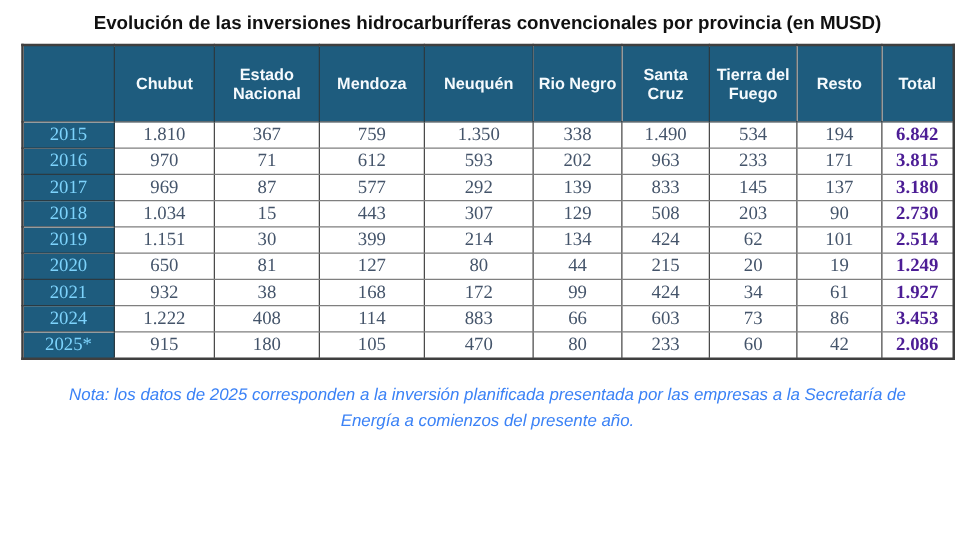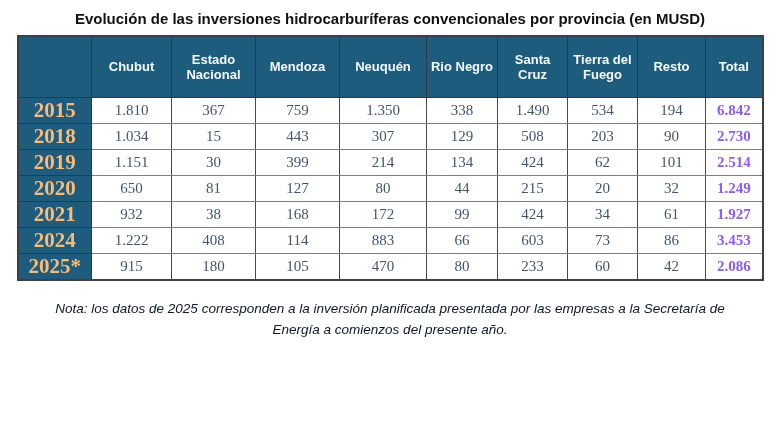--- a/index.html
+++ b/index.html
@@ -42,47 +42,47 @@
     color: #f5fafd;
     font-family: "Liberation Sans", sans-serif;
     font-weight: bold;
     font-size: 13px;
     line-height: 1.18;
     height: 60px;
     border-color: #2b3a42;
   }
   table.inv tbody th.year {
     background: #1e5c7e;
-    color: #fdba74;
+    color: #7dd3fc;
     font-family: "Liberation Serif", serif;
-    font-weight: bold;
-    font-size: 21px;
+    font-weight: normal;
+    font-size: 15px;
     border-color: #2b3a42;
   }
   table.inv tbody td {
     background: #ffffff;
     color: #44546a;
     font-family: "Liberation Serif", serif;
     font-size: 15px;
     height: 20px;
     border-top-color: #7f7f7f;
     border-bottom-color: #7f7f7f;
   }
   table.inv tbody td.total {
-    color: #8b5cf6;
+    color: #4c1d95;
     font-weight: bold;
   }
   .notes {
     margin: 12px auto 0 auto;
     width: 712px;
     text-align: center;
     font-style: italic;
     font-size: 13.5px;
     line-height: 21px;
-    color: #0f172a;
+    color: #3b82f6;
   }
   .notes p { margin: 0; }
 </style>
 </head>
 <body>
 
 <div class="page">
   <div class="title">Evolución de las inversiones hidrocarburíferas convencionales por provincia (en MUSD)</div>
 
   <table class="inv">
@@ -119,20 +119,44 @@
           <td>367</td>
           <td>759</td>
           <td>1.350</td>
           <td>338</td>
           <td>1.490</td>
           <td>534</td>
           <td>194</td>
           <td class="total">6.842</td>
         </tr>
         <tr>
+          <th class="year">2016</th>
+          <td>970</td>
+          <td>71</td>
+          <td>612</td>
+          <td>593</td>
+          <td>202</td>
+          <td>963</td>
+          <td>233</td>
+          <td>171</td>
+          <td class="total">3.815</td>
+        </tr>
+        <tr>
+          <th class="year">2017</th>
+          <td>969</td>
+          <td>87</td>
+          <td>577</td>
+          <td>292</td>
+          <td>139</td>
+          <td>833</td>
+          <td>145</td>
+          <td>137</td>
+          <td class="total">3.180</td>
+        </tr>
+        <tr>
           <th class="year">2018</th>
           <td>1.034</td>
           <td>15</td>
           <td>443</td>
           <td>307</td>
           <td>129</td>
           <td>508</td>
           <td>203</td>
           <td>90</td>
           <td class="total">2.730</td>
@@ -151,21 +175,21 @@
         </tr>
         <tr>
           <th class="year">2020</th>
           <td>650</td>
           <td>81</td>
           <td>127</td>
           <td>80</td>
           <td>44</td>
           <td>215</td>
           <td>20</td>
-          <td>32</td>
+          <td>19</td>
           <td class="total">1.249</td>
         </tr>
         <tr>
           <th class="year">2021</th>
           <td>932</td>
           <td>38</td>
           <td>168</td>
           <td>172</td>
           <td>99</td>
           <td>424</td>

